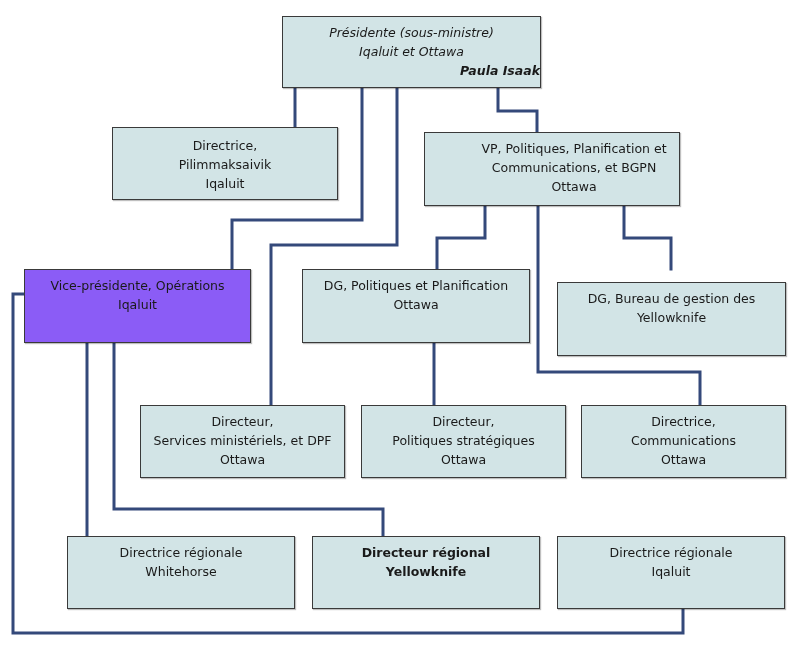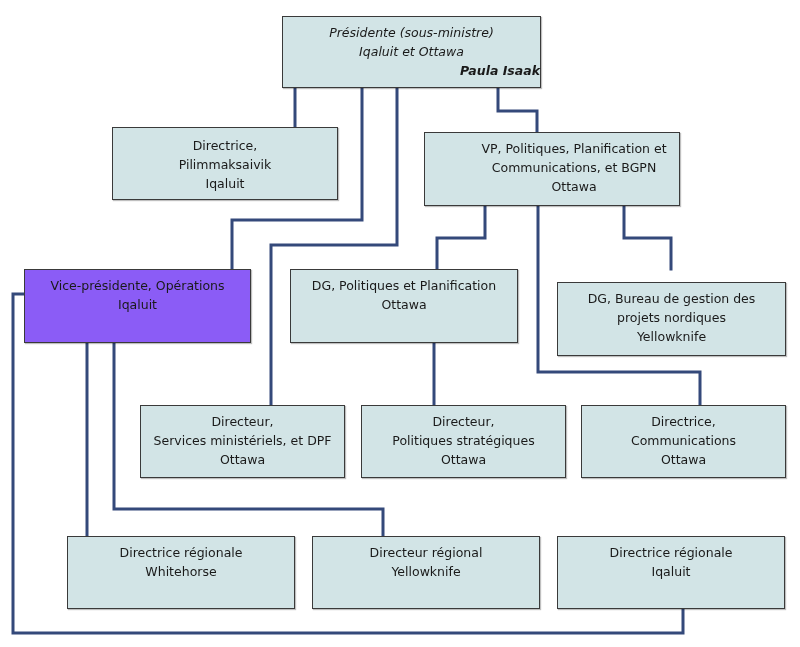--- a/index.html
+++ b/index.html
@@ -51,21 +51,21 @@
     #box-president   { left: 282px; top: 16px;  width: 259px; height: 72px; font-style: italic; }
     #box-pilimmak    { left: 112px; top: 127px; width: 226px; height: 73px; padding-top: 8px; }
     #box-vp-pol      { left: 424px; top: 132px; width: 256px; height: 74px; padding-left: 44px; }
     #box-vp-ops      { left: 24px;  top: 269px; width: 227px; height: 74px; }
     #box-dg-pol      { left: 290px; top: 269px; width: 228px; height: 74px; }
     #box-dg-bureau   { left: 557px; top: 269px; width: 229px; height: 74px; }
     #box-dir-serv    { left: 140px; top: 405px; width: 205px; height: 73px; }
     #box-dir-strat   { left: 361px; top: 405px; width: 205px; height: 73px; }
     #box-dir-comm    { left: 581px; top: 405px; width: 205px; height: 73px; }
     #box-dr-whse     { left: 67px;  top: 536px; width: 228px; height: 73px; }
-    #box-dr-yk       { left: 312px; top: 536px; width: 228px; height: 73px; }
+    #box-dr-yk       { left: 312px; top: 536px; width: 228px; height: 73px; font-weight: bold; }
     #box-dr-iq       { left: 557px; top: 536px; width: 228px; height: 73px; }
   </style>
 </head>
 <body>
 
 <svg id="connectors" xmlns="http://www.w3.org/2000/svg">
   <polyline points="295,88 295,127" style="stroke: rgb(52, 73, 122);"></polyline>
   <polyline points="362,88 362,220 232,220 232,269" style="stroke: rgb(52, 73, 122);"></polyline>
   <polyline points="397,88 397,245 271,245 271,405" style="stroke: rgb(52, 73, 122);"></polyline>
   <polyline points="498,88 498,111 537,111 537,132" style="stroke: rgb(52, 73, 122);"></polyline>
@@ -94,28 +94,27 @@
   <span class="line">VP, Politiques,  Planification  et</span>
   <span class="line">Communications,  et BGPN</span>
   <span class="line">Ottawa</span>
 </div>
 
 <div class="box" id="box-vp-ops" style="background: #8b5cf6; border-color: rgb(58, 58, 58);">
   <span class="line">Vice-présidente,  Opérations</span>
   <span class="line">Iqaluit</span>
 </div>
 
-<div class="box" id="box-dg-pol" style="background: rgb(210, 228, 230); border-color: rgb(58, 58, 58);">
+<div class="box" id="box-dg-pol" style="background: rgb(210, 228, 230); border-color: rgb(58, 58, 58); margin-left: 12px;">
   <span class="line">DG, Politiques  et Planification</span>
   <span class="line">Ottawa</span>
 </div>
 
 <div class="box" id="box-dg-bureau" style="background: rgb(210, 228, 230); border-color: rgb(58, 58, 58); margin-top: 13px;">
   <span class="line">DG, Bureau de gestion  des</span>
-  <span class="line">projets  nordiques</span>
   <span class="line">Yellowknife</span>
 </div>
 
 <div class="box" id="box-dir-serv" style="background: rgb(210, 228, 230); border-color: rgb(58, 58, 58);">
   <span class="line">Directeur,</span>
   <span class="line">Services  ministériels,  et DPF</span>
   <span class="line">Ottawa</span>
 </div>
 
 <div class="box" id="box-dir-strat" style="background: rgb(210, 228, 230); border-color: rgb(58, 58, 58);">

